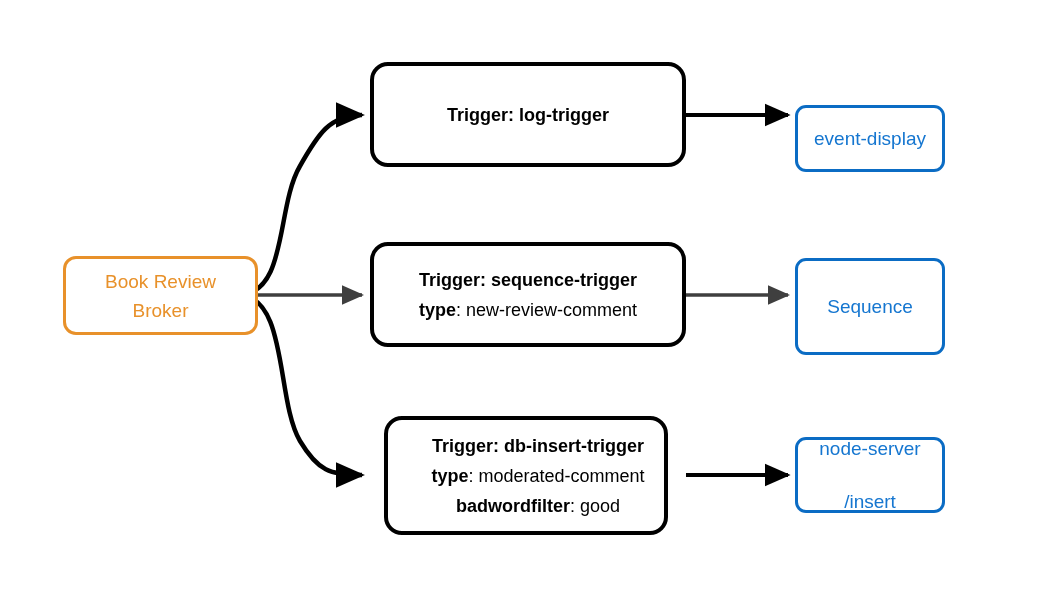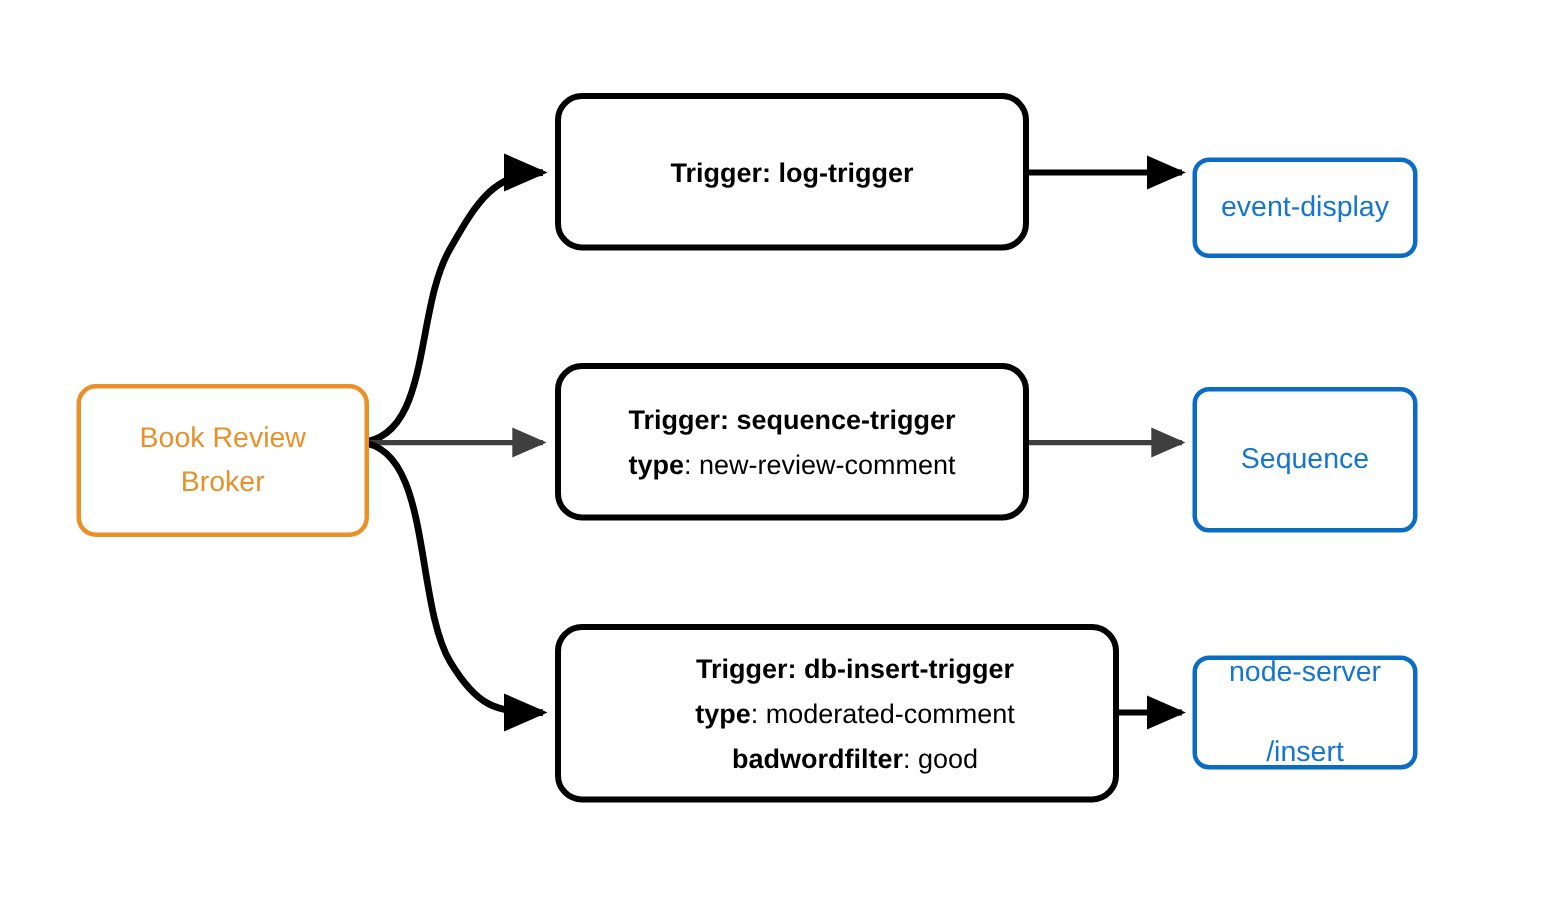--- a/index.html
+++ b/index.html
@@ -83,35 +83,35 @@
 
     <path d="M 240 295 C 288 298 276 400 300 441 C 318 471 330 475 362 475" fill="none" stroke="#000000" stroke-width="4.5" marker-end="url(#arrow-black)"></path>
 
     <path d="M 686 115 L 788 115" fill="none" stroke="#000000" stroke-width="4" marker-end="url(#arrow-black)"></path>
 
     <path d="M 686 295 L 788 295" fill="none" stroke="#3f3f3f" stroke-width="3.5" marker-end="url(#arrow-gray)"></path>
 
     <path d="M 686 475 L 788 475" fill="none" stroke="#000000" stroke-width="4" marker-end="url(#arrow-black)"></path>
   </svg>
 
-  <div class="node node-broker" style="left:51px; top:256px; width:195px; height:102px;">
+  <div class="node node-broker" style="left:63px; top:256px; width:195px; height:79px;">
     <div class="line">Book Review</div>
     <div class="line">Broker</div>
   </div>
 
   <div class="node node-trigger" style="left:370px; top:62px; width:316px; height:105px;">
     <div class="line b">Trigger: log-trigger</div>
   </div>
 
   <div class="node node-trigger" style="left:370px; top:242px; width:316px; height:105px;">
     <div class="line b">Trigger: sequence-trigger</div>
     <div class="line"><span class="b">type</span><span>: new-review-comment</span></div>
   </div>
 
-  <div class="node node-trigger" style="left:370px; top:416px; width:376px; height:119px;padding-left:24px;">
+  <div class="node node-trigger" style="left:384px; top:416px; width:284px; height:119px;padding-left:24px;">
     <div class="line b">Trigger: db-insert-trigger</div>
     <div class="line"><span class="b">type</span><span>: moderated-comment</span></div>
     <div class="line"><span class="b">badwordfilter</span><span>: good</span></div>
   </div>
 
   <div class="node node-target" style="left:795px; top:82px; width:150px; height:67px;margin-top:23px;">
     <div class="line">event-display</div>
   </div>
 
   <div class="node node-target" style="left:795px; top:258px; width:150px; height:97px;">

